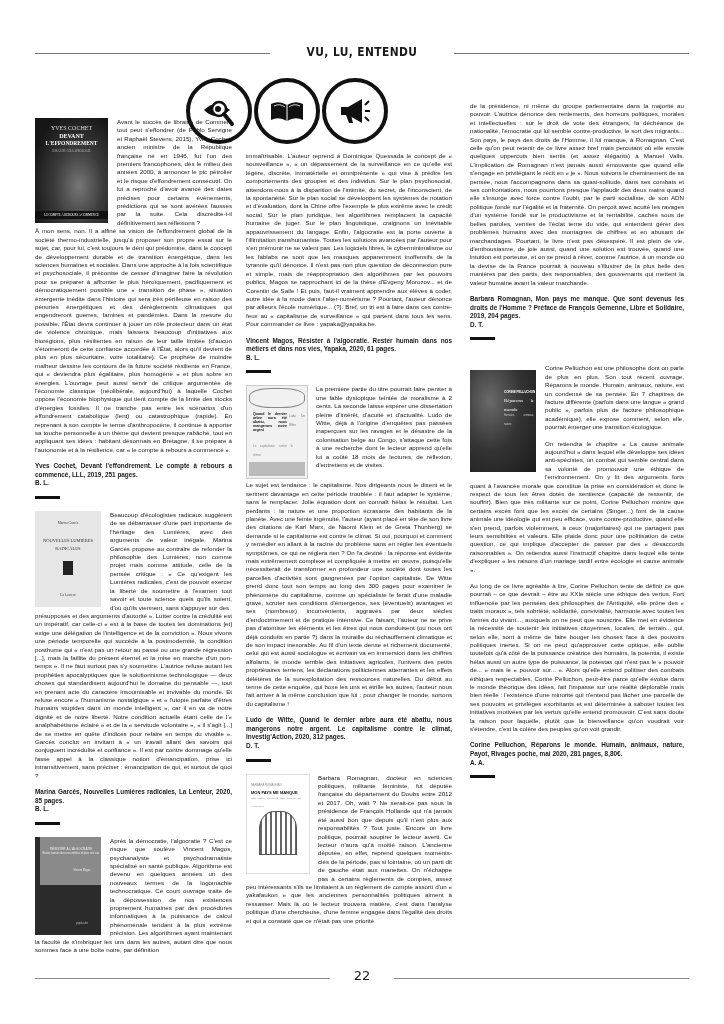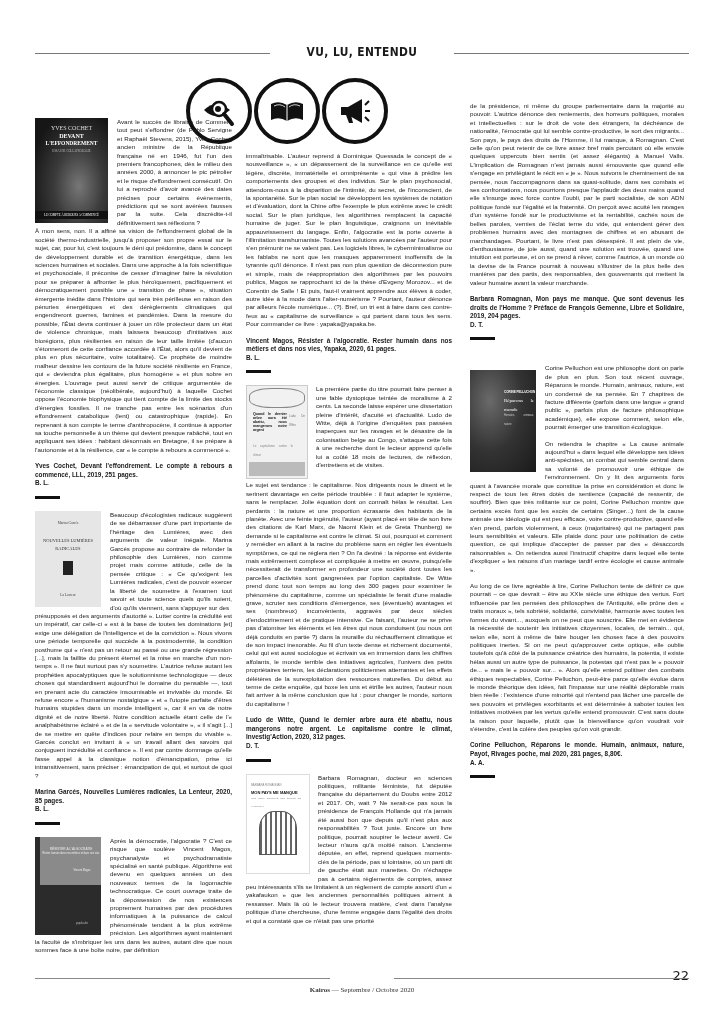--- a/index.html
+++ b/index.html
@@ -14,21 +14,21 @@
   .icons .ic svg { position: absolute; left: 12px; top: 12px; width: 34px; height: 34px; }
   .col { position: absolute; font-size: 6.2px; line-height: 8.4px; text-align: justify; transform-origin: 0 0; }
   .col p { margin: 0 0 0 0; }
   .ref { font-weight: bold; font-size: 6.4px; line-height: 8.6px; margin-top: 8px; }
   .sig { font-weight: bold; font-size: 6.4px; line-height: 8.6px; }
   .sep { width: 25px; height: 3px; background: #111; margin: 8px 0 12px 0; }
   .footer { position: absolute; top: 968px; left: 35px; width: 654px; height: 30px; }
   .footer .rule { position: absolute; top: 10px; height: 1px; background: #888; }
   .footer .rule.l { left: 0; width: 295px; }
   .footer .rule.r { right: 0; width: 295px; }
-  .footer .pg { position: absolute; left: 0; right: 0; top: 0; text-align: right; font-family: "DejaVu Sans", sans-serif; font-size: 13px; }
+  .footer .pg { position: absolute; left: 0; right: 0; top: 0; text-align: center; font-family: "DejaVu Sans", sans-serif; font-size: 13px; }
   .footer .mast { position: absolute; left: 0; right: 0; top: 18px; text-align: center; font-family: "Liberation Serif", serif; font-size: 7px; color: #333; }
   .footer .mast b { font-weight: bold; }
   .coverText { position:absolute; text-align:center; width:100%; font-family: "Liberation Serif", serif; }
   .float { float: left; }
 </style>
 </head>
 <body>
 
 <div class="header">
   <div class="rule l"></div>
@@ -162,14 +162,13 @@
     <div class="ref">Corine Pelluchon, Réparons le monde. Humain, animaux, nature, Payot, Rivages poche, mai 2020, 281 pages, 8,80€.</div>
     <div class="sig">A. A.</div>
     <div class="sep"></div>
   </div>
 </div>
 
 <div class="footer">
   <div class="rule l"></div>
   <div class="pg">22</div>
   <div class="rule r"></div>
-  <div class="mast"><b>Kairos</b> <span>— Septembre / Octobre 2020</span></div>
 </div>
 
 </body></html>

